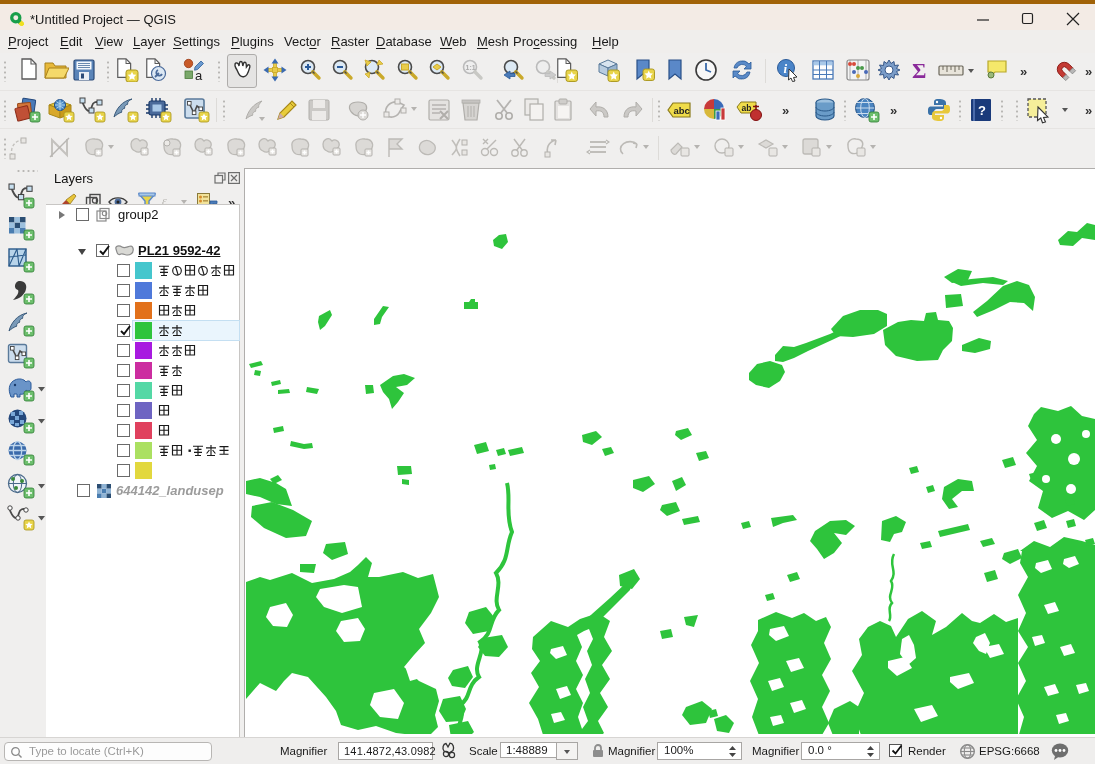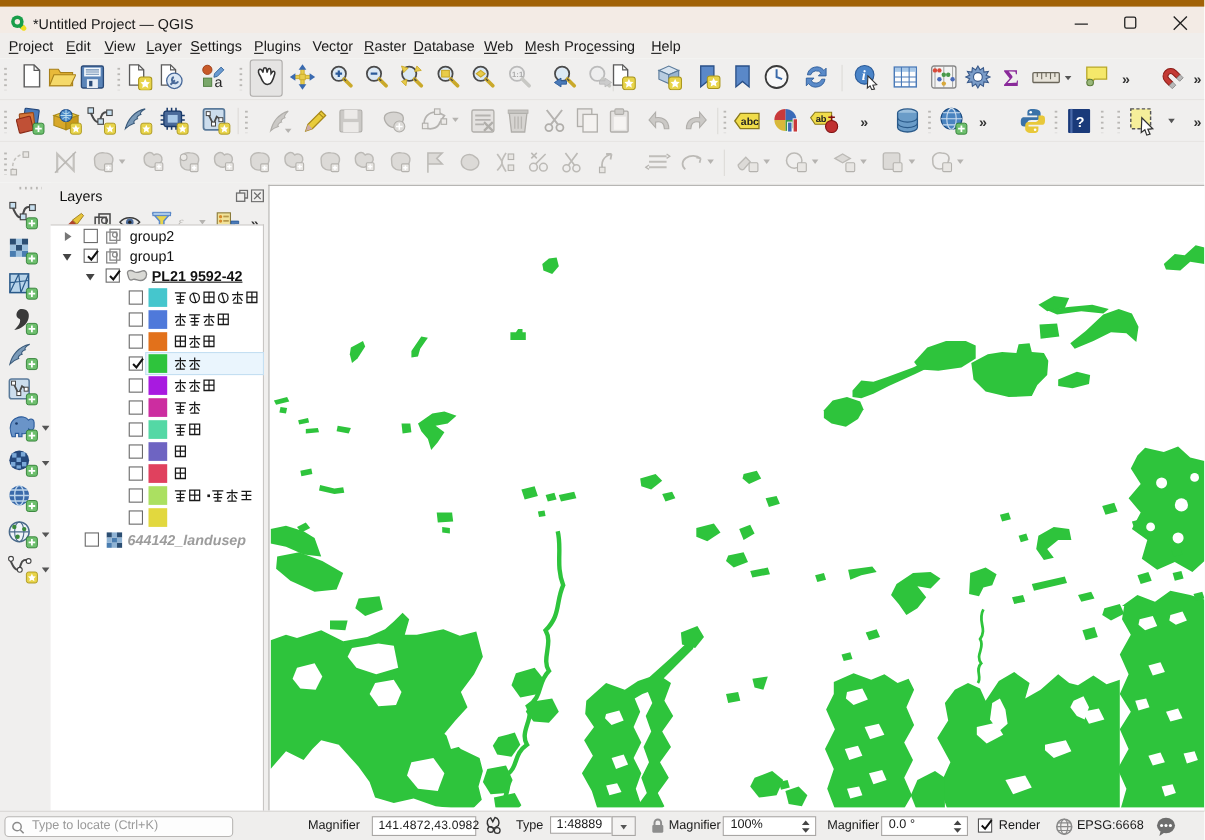--- a/index.html
+++ b/index.html
@@ -2,21 +2,21 @@
 <html><head>
 <meta charset="utf-8">
 <style>
 * { margin:0; padding:0; box-sizing:border-box; }
 html,body { width:1095px; height:764px; overflow:hidden; }
 body { font-family:"Liberation Sans", sans-serif; font-size:13px; position:relative; background:#fff; }
 #app { position:absolute; left:0; top:0; width:1095px; height:764px; }
 .abs { position:absolute; }
 
 
-#titlebar { position:absolute; left:0; top:0; width:1095px; height:30px; background:#f3ebe5; border-top:6px solid #a16207; }
+#titlebar { position:absolute; left:0; top:0; width:1095px; height:30px; background:#f3ebe5; border-top:4px solid #a16207; }
 #titlebar .title { position:absolute; left:30px; top:8px; font-size:13px; color:#1a1a1a; }
 
 #menubar { position:absolute; left:0; top:30px; width:1095px; height:23px; background:#f0eeec; }
 #menubar span { position:absolute; top:4px; font-size:13px; color:#1a1a1a; }
 #menubar u { text-decoration-thickness:1px; text-underline-offset:2px; }
 
 .tbrow { position:absolute; left:0; width:1095px; background:#f0efee; }
 #tb1 { top:53px; height:37px; }
 #tb2 { top:90px; height:38px; border-top:1px solid #e6e4e2; }
 #tb3 { top:128px; height:38px; border-top:1px solid #e6e4e2; }
@@ -729,34 +729,20 @@
         <div class="exp-c" style="left:13px;top:6px"></div>
         <div class="cb" style="left:30px;top:3px"></div>
         <svg class="abs" style="left:49px;top:2px" width="17" height="16" viewBox="0 0 17 16">
               <rect x="2" y="4" width="9" height="10" fill="none" stroke="#8a8a8a" stroke-width="1.2"></rect>
               <rect x="5" y="1.5" width="9" height="10" fill="none" stroke="#8a8a8a" stroke-width="1.2"></rect>
               <circle cx="9.5" cy="6.5" r="2.2" fill="none" stroke="#8a8a8a" stroke-width="1.1"></circle>
             </svg>
         <span style="position:absolute;left:72px;top:2px">group2</span>
       </div>
 
-      <div class="trow" style="top:18px">
-        <div class="exp-o" style="left:11px;top:8px"></div>
-        <div class="cb" style="left:30px;top:3px">
-              <svg width="15" height="15" viewBox="0 0 15 15">
-                <path d="M3,8 L6,11 L12,3" fill="none" stroke="#111" stroke-width="1.9"></path>
-              </svg>
-            </div>
-        <svg class="abs" style="left:49px;top:2px" width="17" height="16" viewBox="0 0 17 16">
-              <rect x="2" y="4" width="9" height="10" fill="none" stroke="#8a8a8a" stroke-width="1.2"></rect>
-              <rect x="5" y="1.5" width="9" height="10" fill="none" stroke="#8a8a8a" stroke-width="1.2"></rect>
-              <circle cx="9.5" cy="6.5" r="2.2" fill="none" stroke="#8a8a8a" stroke-width="1.1"></circle>
-            </svg>
-        <span style="position:absolute;left:72px;top:2px">group1</span>
-      </div>
 
       <div class="trow" style="top:36px">
         <div class="exp-o" style="left:32px;top:8px"></div>
         <div class="cb" style="left:50px;top:3px">
               <svg width="15" height="15" viewBox="0 0 15 15">
                 <path d="M3,8 L6,11 L12,3" fill="none" stroke="#111" stroke-width="1.9"></path>
               </svg>
             </div>
         <svg class="abs" style="left:68px;top:3px" width="21" height="14" viewBox="0 0 21 14">
               <path d="M2,5 C1,2 5,1 8,3 C11,5 14,2 17,2 C20,3 20,8 17,10 C13,13 10,9 7,10 C3,12 3,8 2,5 Z" fill="#d9d9d5" stroke="#8a8a8a" stroke-width="1.2"></path>
@@ -1036,21 +1022,21 @@
   </div>
   <span class="sb-lab" style="left:280px">Magnifier</span>
   <div class="sb-box" style="left:338px;top:4px;width:95px;height:18px">
         <span style="position:absolute;left:5px;top:2px;font-size:11px;letter-spacing:0.2px">141.4872,43.0982</span>
       </div>
   <svg class="abs" style="left:440px;top:3px" width="18" height="20" viewBox="0 0 18 20">
     <path d="M4,10 C2,7 3,3 6,2.5 L8,6 L10,2.2 C13,2.5 14.5,6 13,9.5 L9,12 Z" fill="none" stroke="#333" stroke-width="1.3"></path>
     <circle cx="6" cy="13" r="2.6" fill="none" stroke="#333" stroke-width="1.2"></circle>
     <circle cx="12" cy="14" r="2.6" fill="none" stroke="#333" stroke-width="1.2"></circle>
   </svg>
-  <span class="sb-lab" style="left:469px">Type</span>
+  <span class="sb-lab" style="left:469px">Scale</span>
   <div class="sb-box" style="left:500px;top:4px;width:57px;height:16px">
         <span style="position:absolute;left:5px;top:1px">1:48889</span>
       </div>
   <div class="sb-box" style="left:556px;top:4px;width:22px;height:18px;background:#f4f3f2">
         <div class="drop" style="left:7px;top:7px"></div>
       </div>
   <svg class="abs" style="left:591px;top:5px" width="14" height="16" viewBox="0 0 14 16">
         <rect x="2" y="7" width="10" height="7" rx="1" fill="#8d8d8d"></rect>
         <path d="M4,7 V5 a3,3 0 0 1 6,0 V7" fill="none" stroke="#8d8d8d" stroke-width="1.8"></path>
       </svg>

